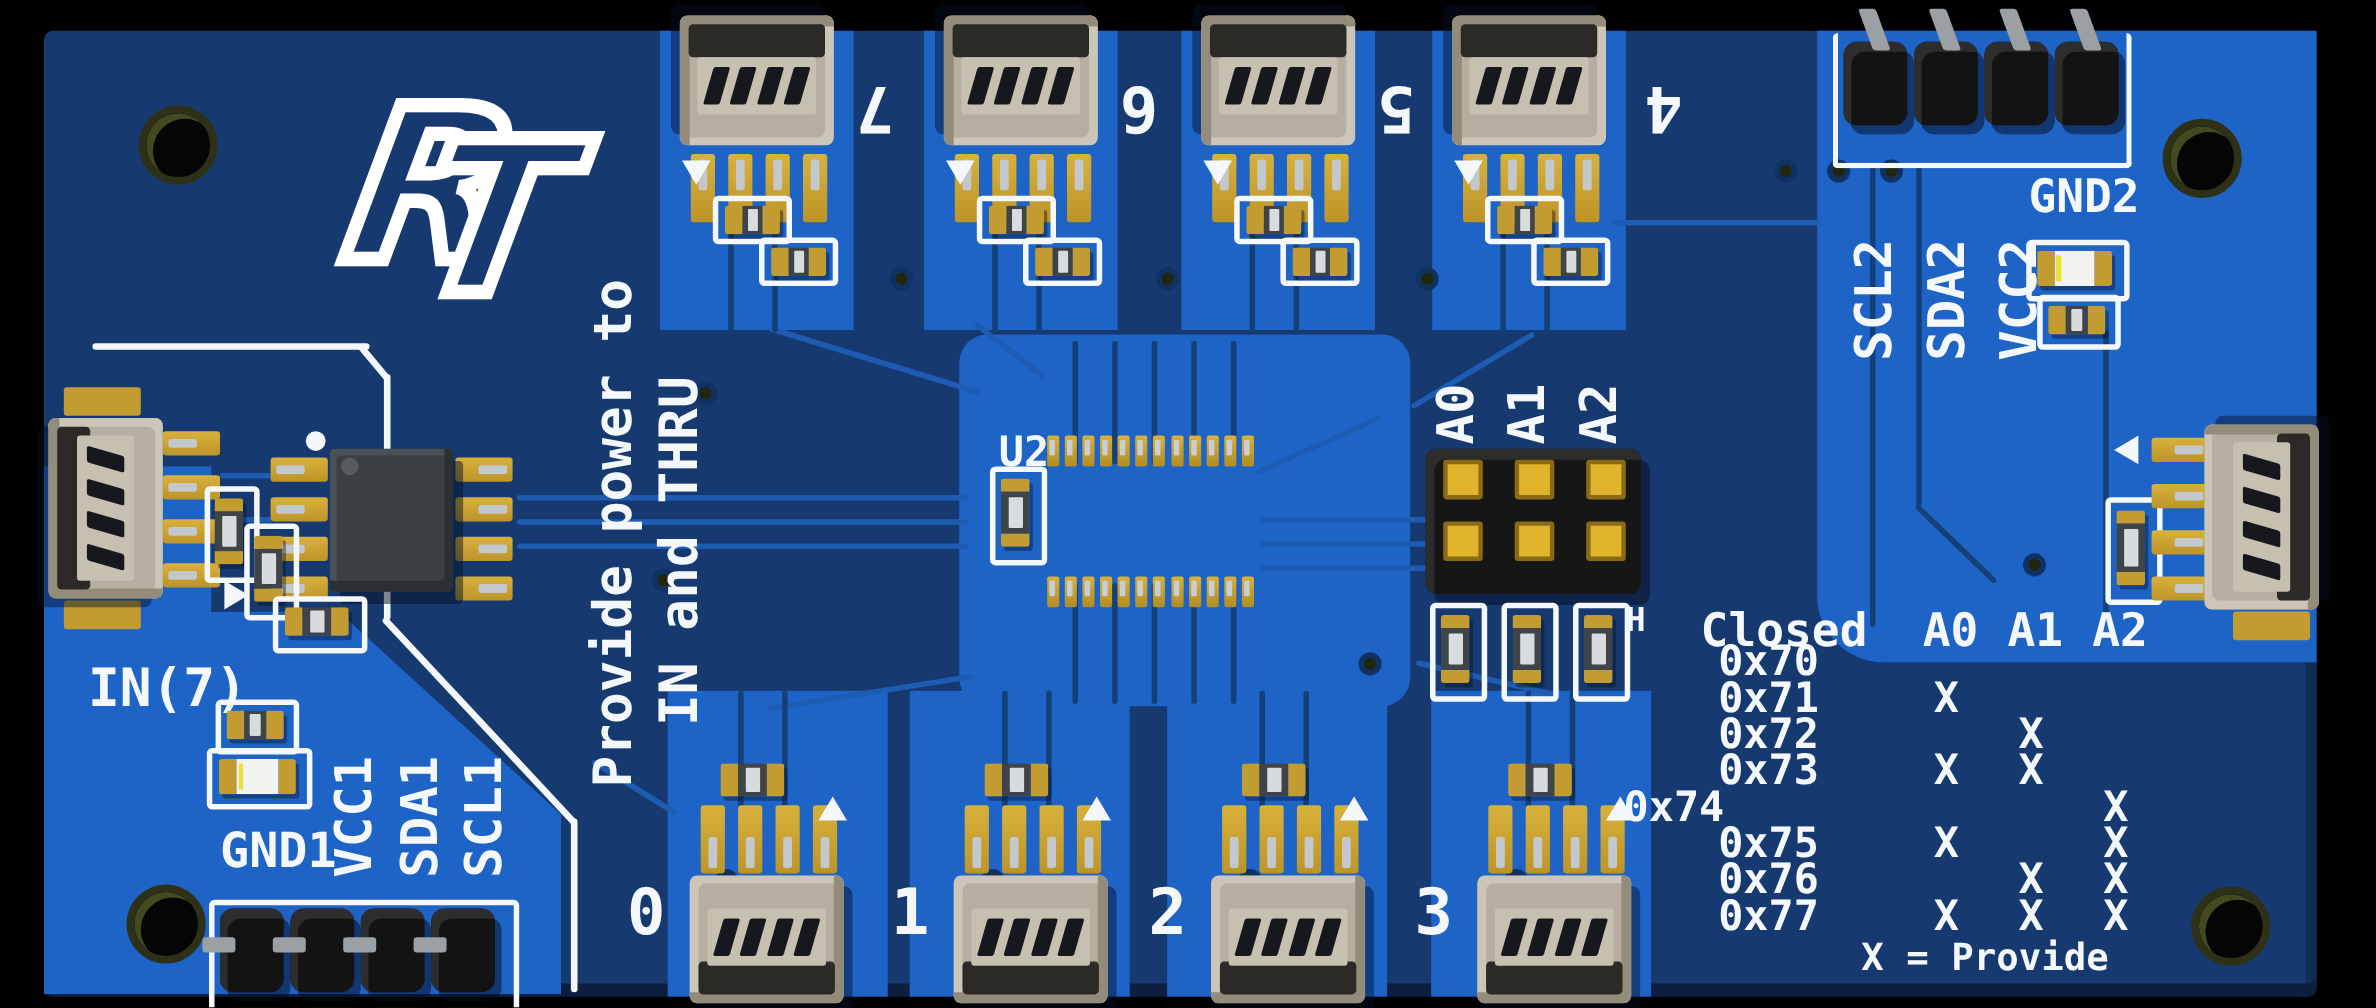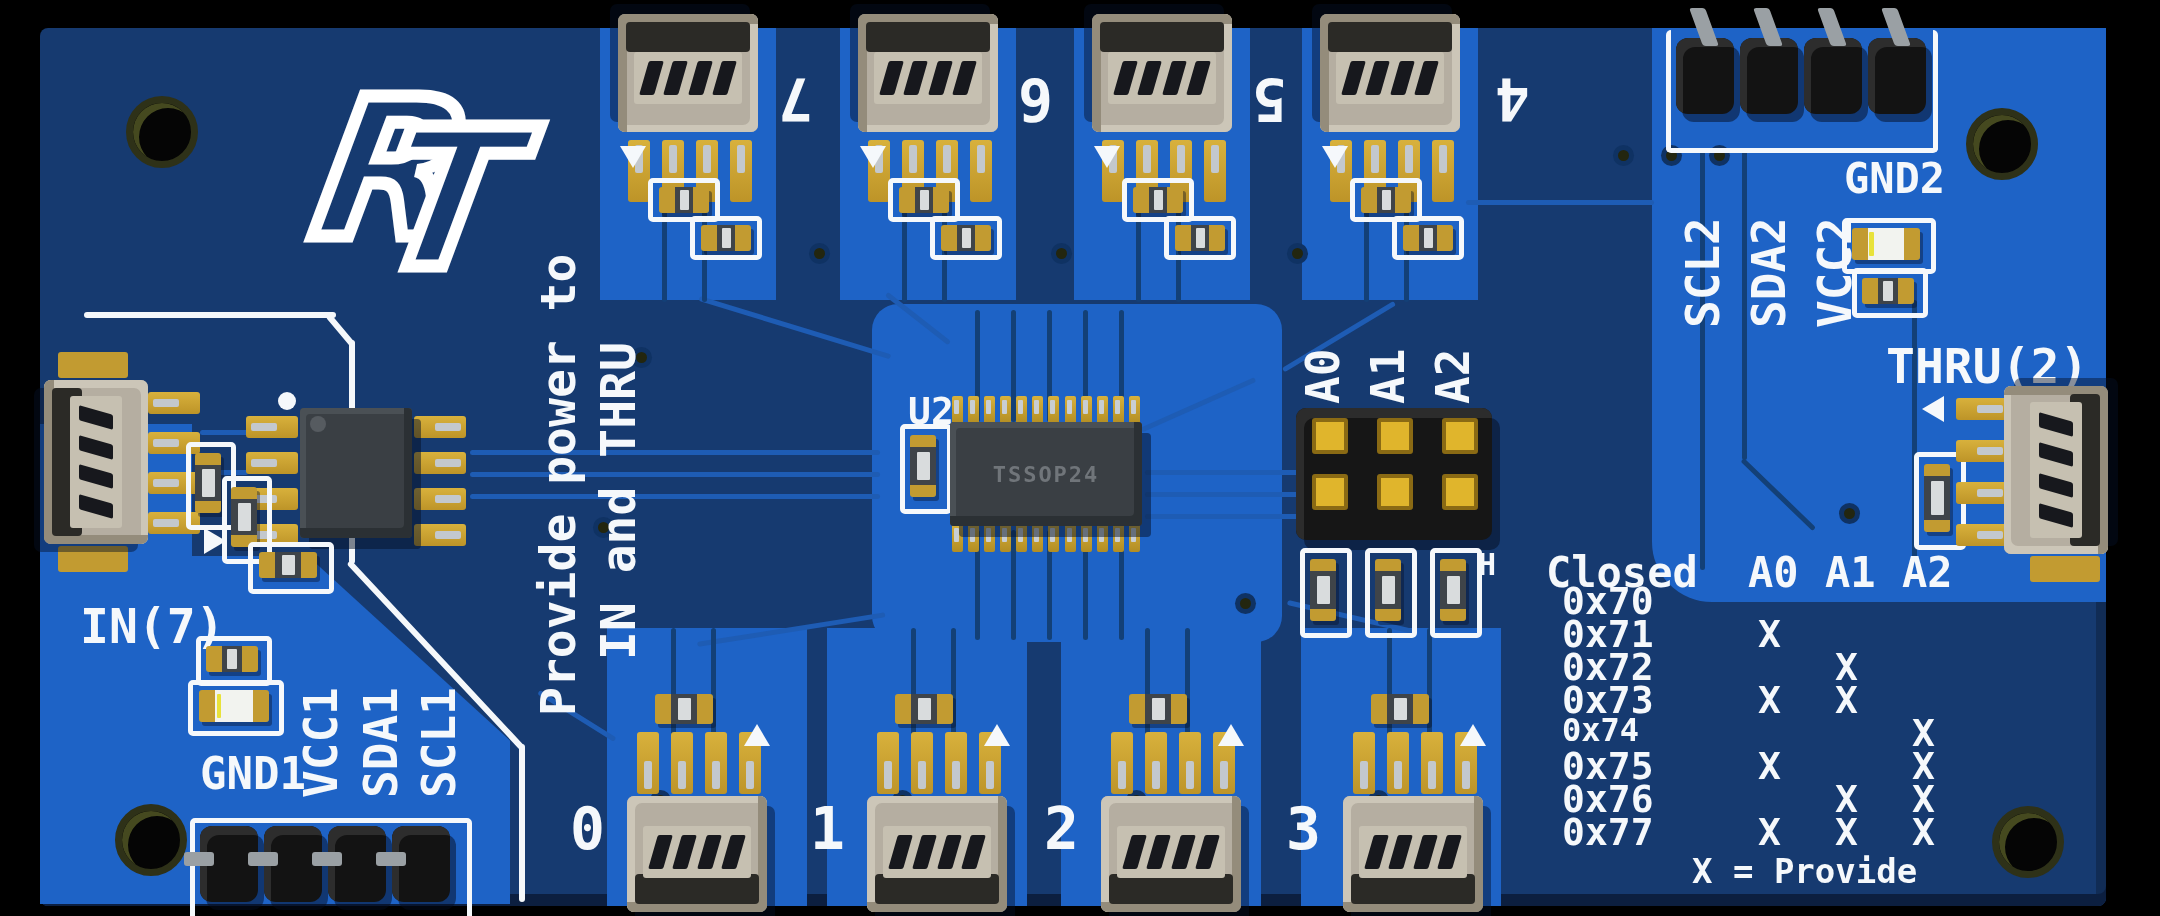--- a/index.html
+++ b/index.html
@@ -566,23 +566,20 @@
       <div class="cpin"></div>
       <div class="cpin"></div>
       <div class="cpin"></div>
       <div class="cpin"></div>
       <div class="cpin"></div>
       <div class="cpin"></div>
       <div class="cpin"></div>
       <div class="cpin"></div>
       <div class="cpin"></div>
   </div>
-  <div class="chipbody" style="left:950px;top:422px;width:192px;height:104px">
-    <div style="position:absolute;left:0;top:0;width:100%;height:100%;display:flex;align-items:center;justify-content:center;color:#70757a;font-size:22px;font-weight:bold;letter-spacing:2px">TSSOP24</div>
-  </div>
 
   <div class="silk v" style="left:1300px;top:404px;font-size:46px">A0</div>
   <div class="silk v" style="left:1365px;top:404px;font-size:46px">A1</div>
   <div class="silk v" style="left:1430px;top:404px;font-size:46px">A2</div>
   <div class="jblock" style="left:1296px;top:408px;width:196px;height:132px">
     <div class="jpin" style="left:16px;top:10px"></div>
       <div class="jpin" style="left:81px;top:10px"></div>
       <div class="jpin" style="left:146px;top:10px"></div>
     <div class="jpin" style="left:16px;top:66px"></div>
       <div class="jpin" style="left:81px;top:66px"></div>
@@ -636,21 +633,20 @@
       </div>
     </div>
   <div class="silkbox" style="left:1852px;top:268px;width:66px;height:40px">
       <div class="smd" style="left:5px;top:5px;width:52px;height:26px;position:absolute">
         <div class="end"></div>
         <div class="mid"></div>
         <div class="end"></div>
       </div>
     </div>
 
-  <div class="silk" style="left:1886px;top:342px;font-size:48px">THRU(2)</div>
   <div class="silkbox" style="left:1914px;top:452px;width:42px;height:88px">
       <div class="smd" style="left:5px;top:7px;width:26px;height:68px;position:absolute;flex-direction:column">
         <div class="end" style="flex:0 0 12px"></div>
         <div class="mid"></div>
         <div class="end" style="flex:0 0 12px"></div>
       </div>
     </div>
   <div class="pad" style="left:1956px;top:398px;width:52px;height:22px">
       <div class="pin" style="left:21px;top:7px;width:26px;height:8px"></div>
     </div>
@@ -695,21 +691,21 @@
   <div class="silk" style="left:1562px;top:648px;font-size:38px">0x72</div>
   <div class="silk" style="left:1758px;top:648px;font-size:38px"></div>
   <div class="silk" style="left:1835px;top:648px;font-size:38px">X</div>
   <div class="silk" style="left:1912px;top:648px;font-size:38px"></div>
 
   <div class="silk" style="left:1562px;top:681px;font-size:38px">0x73</div>
   <div class="silk" style="left:1758px;top:681px;font-size:38px">X</div>
   <div class="silk" style="left:1835px;top:681px;font-size:38px">X</div>
   <div class="silk" style="left:1912px;top:681px;font-size:38px"></div>
 
-  <div class="silk" style="left:1562px;top:714px;font-size:32px">0x74</div>
+  <div class="silk" style="left:1476px;top:714px;font-size:38px">0x74</div>
   <div class="silk" style="left:1758px;top:714px;font-size:38px"></div>
   <div class="silk" style="left:1835px;top:714px;font-size:38px"></div>
   <div class="silk" style="left:1912px;top:714px;font-size:38px">X</div>
 
   <div class="silk" style="left:1562px;top:747px;font-size:38px">0x75</div>
   <div class="silk" style="left:1758px;top:747px;font-size:38px">X</div>
   <div class="silk" style="left:1835px;top:747px;font-size:38px"></div>
   <div class="silk" style="left:1912px;top:747px;font-size:38px">X</div>
 
   <div class="silk" style="left:1562px;top:780px;font-size:38px">0x76</div>

